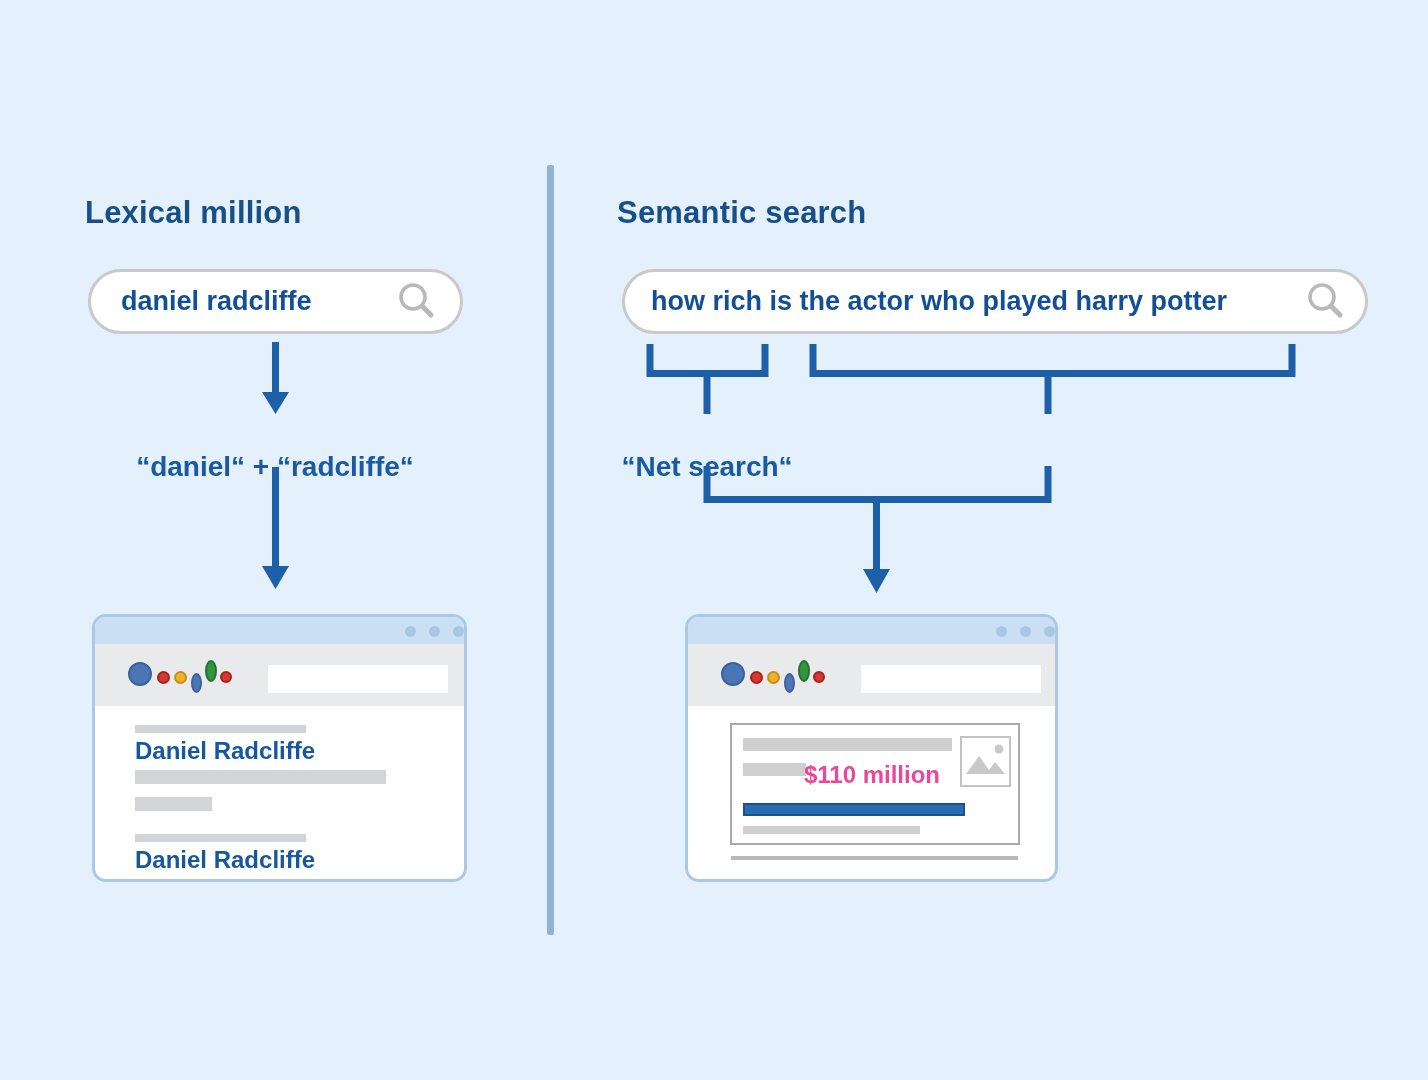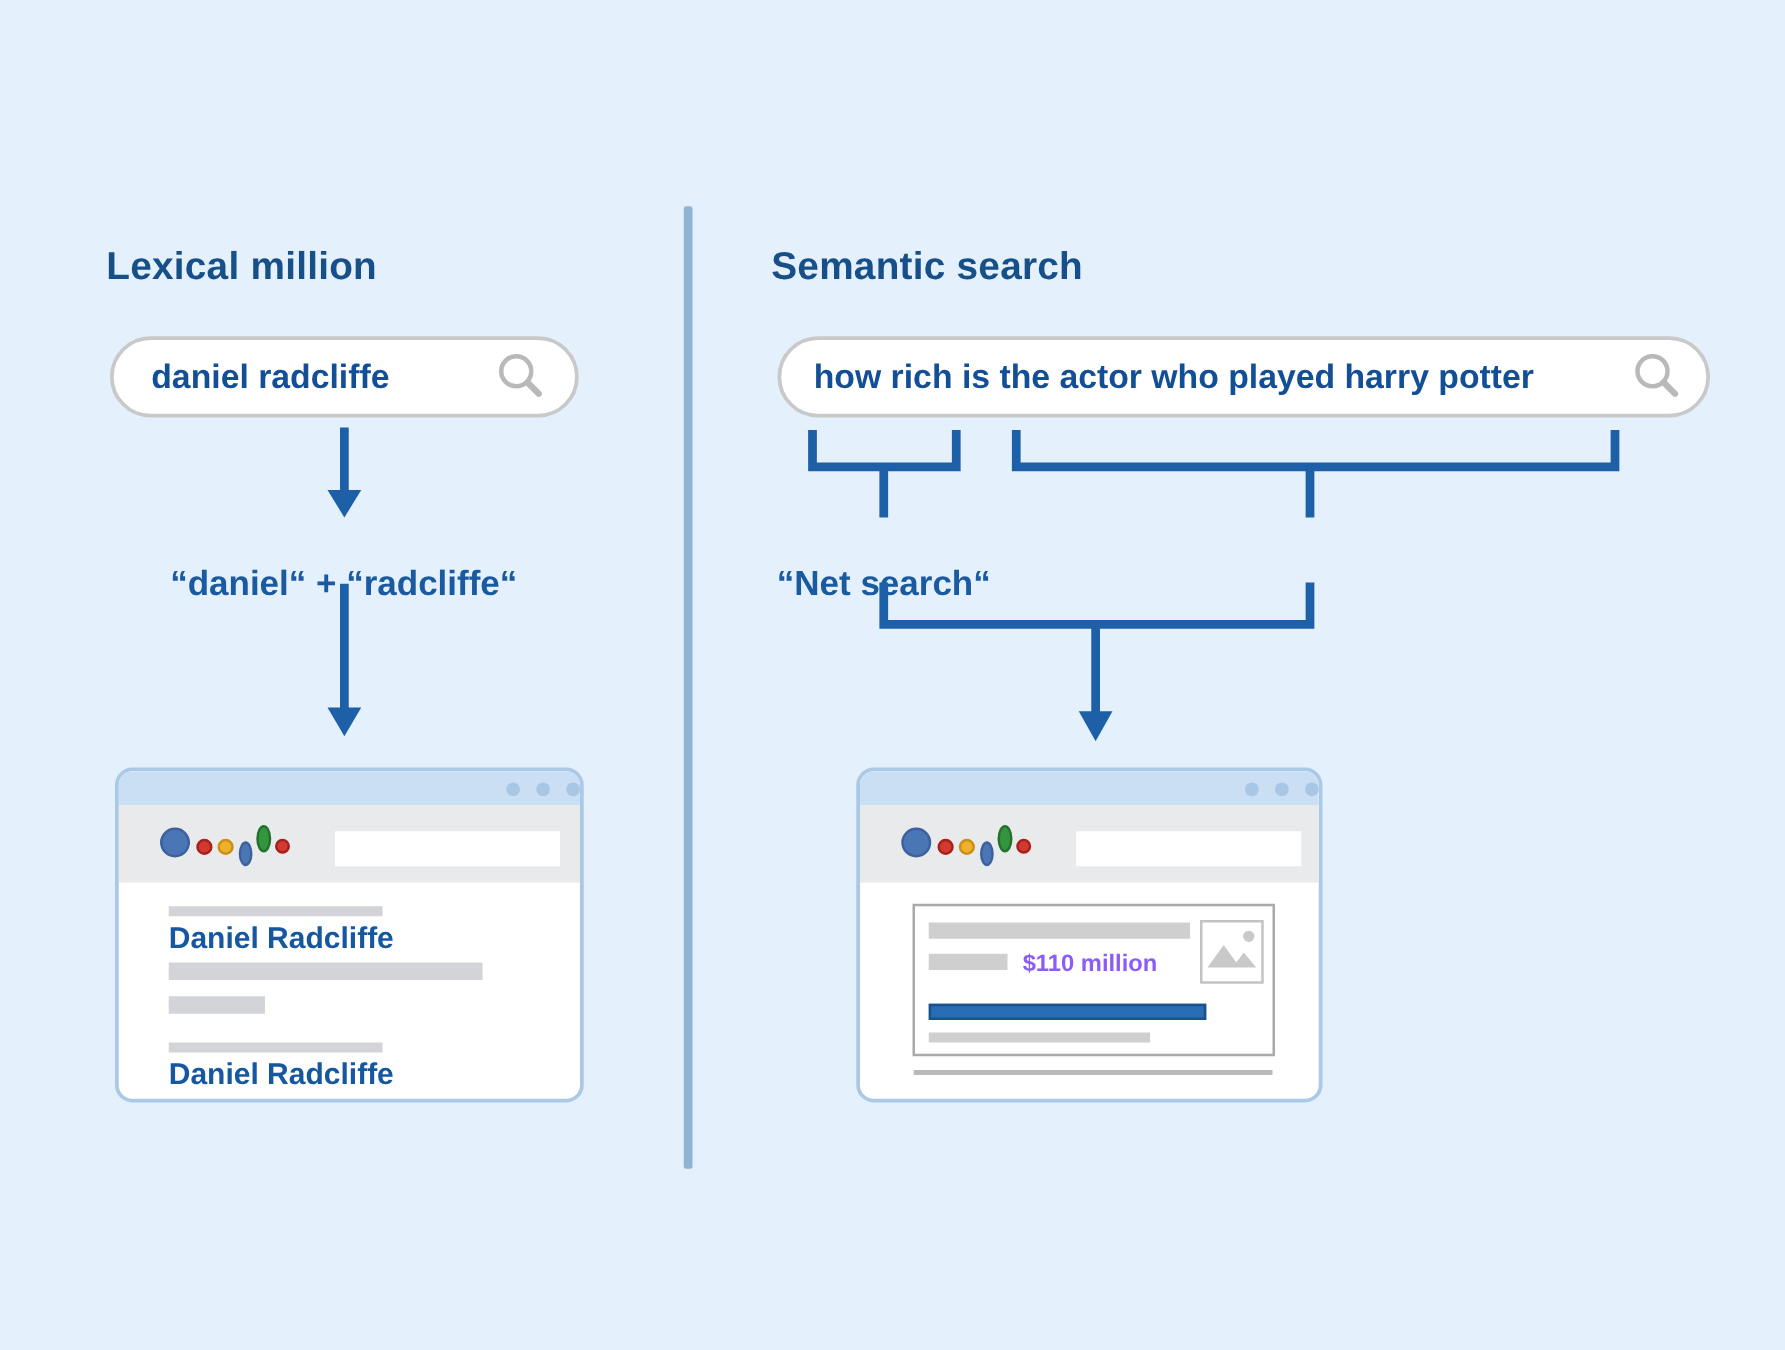--- a/index.html
+++ b/index.html
@@ -89,21 +89,21 @@
   }
 
   
   .card{
     position:absolute;left:42px;top:106px;width:290px;height:122px;
     background:#ffffff;border:2px solid #a9a9a9;box-sizing:border-box;
   }
   .card .bar{background:#cfcfcf;}
   .answer{
     position:absolute;left:70px;top:36px;width:140px;
-    font-size:19px;font-weight:bold;color:#8b5cf6;text-align:center;white-space:nowrap;
+    font-size:24px;font-weight:bold;color:#ec4899;text-align:center;white-space:nowrap;
   }
   .bluebar{
     position:absolute;left:11px;top:78px;width:222px;height:13px;
     background:#2a6cb3;border:2px solid #1a5290;box-sizing:border-box;
   }
   .imgph{
     position:absolute;left:228px;top:11px;width:51px;height:51px;
     background:#ffffff;border:2px solid #c3c3c3;box-sizing:border-box;
   }
   .result-divider{

